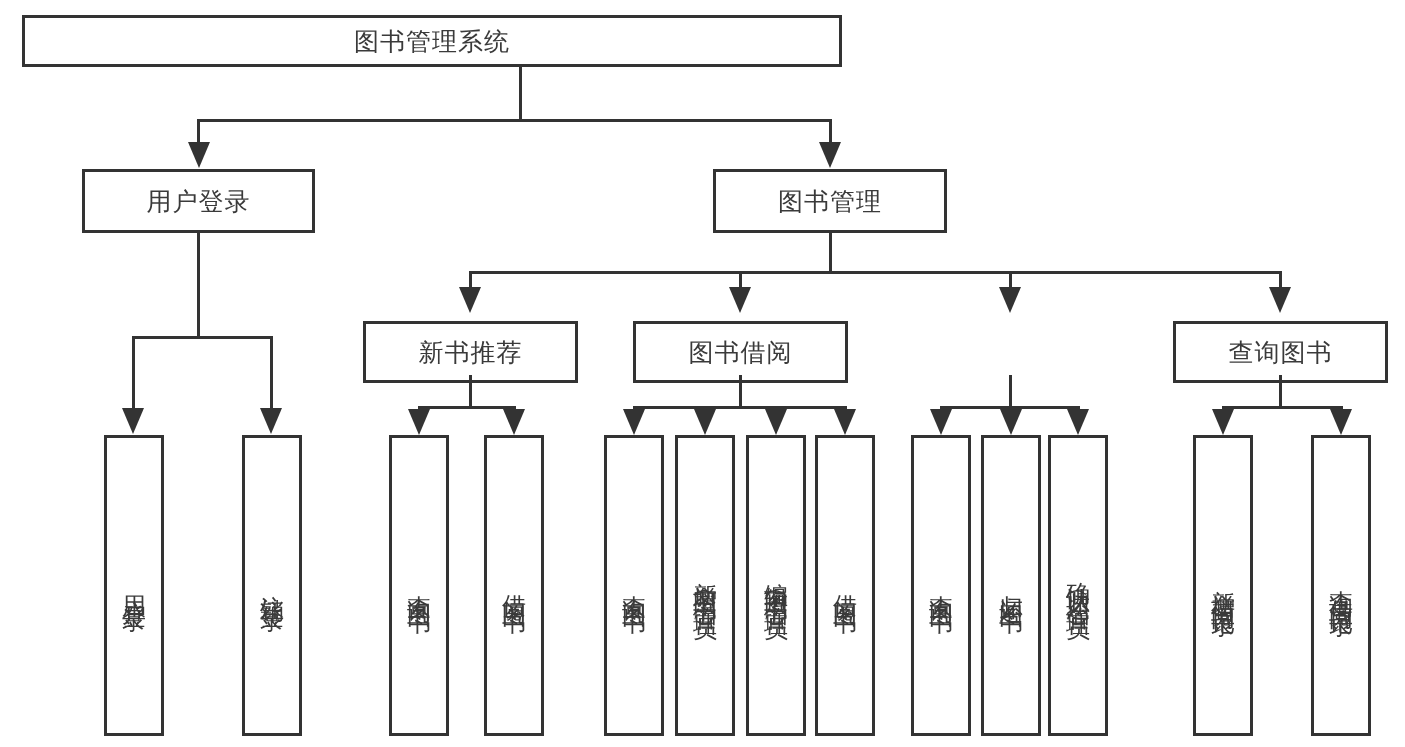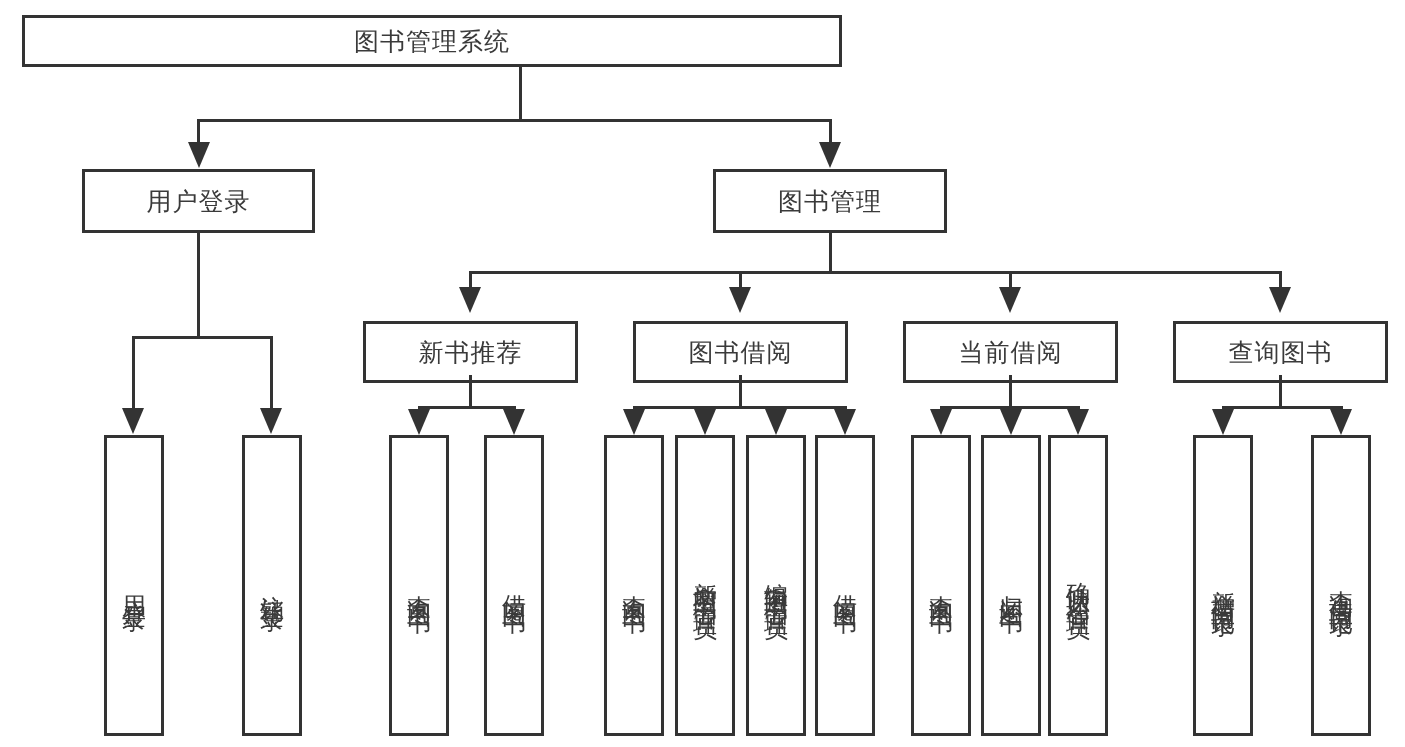--- a/index.html
+++ b/index.html
@@ -99,23 +99,20 @@
   <div class="arrow" style="left:729px; top:287px;"></div>
   <div class="arrow" style="left:999px; top:287px;"></div>
   <div class="arrow" style="left:1269px; top:287px;"></div>
 
   <div class="box l3-box" style="left:363px;">
     <span class="lbl">新书推荐</span>
   </div>
   <div class="box l3-box" style="left:633px;justify-content:center;">
     <span class="lbl">图书借阅</span>
   </div>
-  <div class="box l3-box" style="left:903px;">
-    <span class="lbl">当前借阅</span>
-  </div>
   <div class="box l3-box" style="left:1173px;">
     <span class="lbl">查询图书</span>
   </div>
 
   <div class="vline" style="left:469px; top:375px; height:33px;"></div>
   <div class="hline" style="left:418px; top:406px; width:98px;"></div>
   <div class="vline" style="left:418px; top:406px; height:8px;"></div>
   <div class="vline" style="left:513px; top:406px; height:8px;"></div>
   <div class="arrow" style="left:408px; top:409px;"></div>
   <div class="arrow" style="left:503px; top:409px;"></div>

